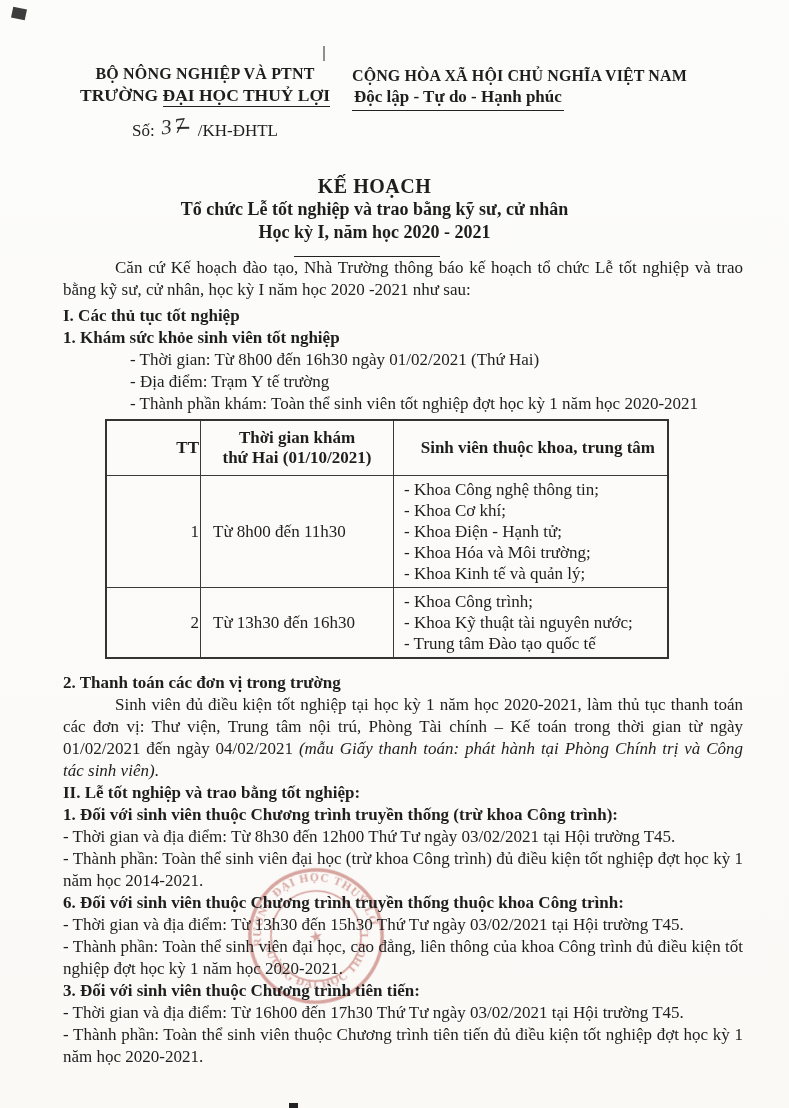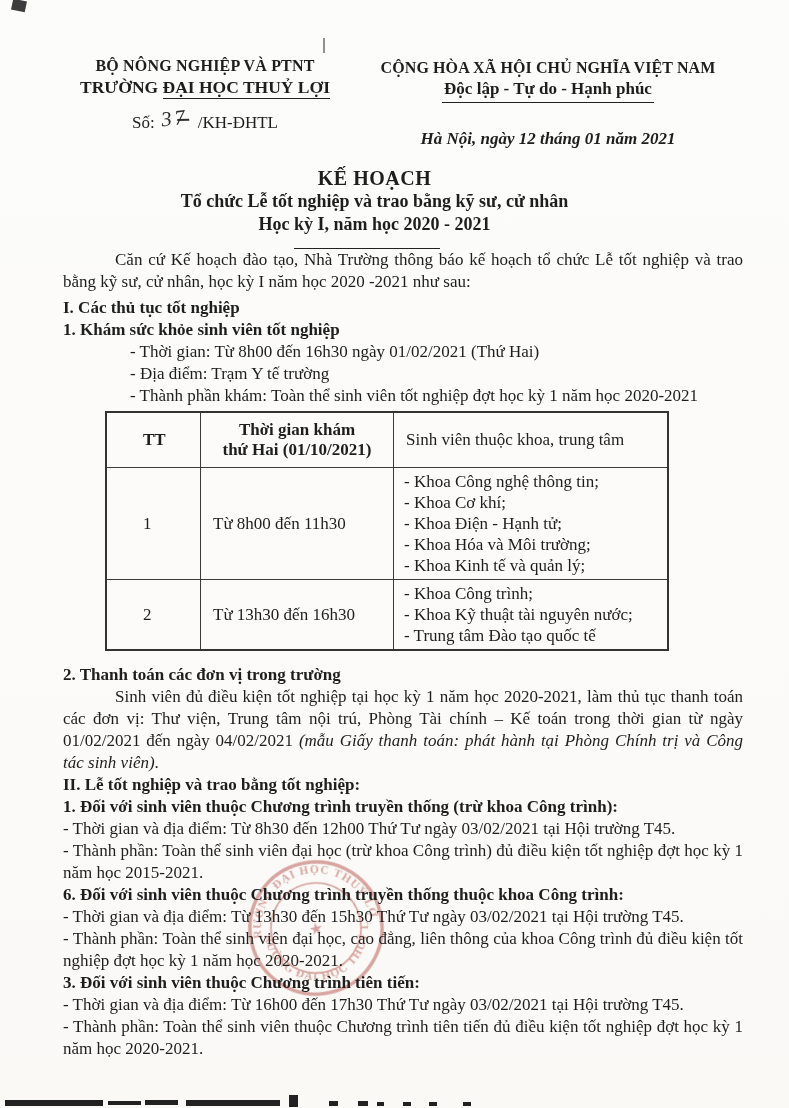--- a/index.html
+++ b/index.html
@@ -2,34 +2,34 @@
 <html><head>
 <meta charset="utf-8">
 <style>
   html,body{margin:0;padding:0;}
   body{
     width:789px;height:1108px;position:relative;overflow:hidden;
     font-family:"Liberation Serif","DejaVu Serif",serif;
     background:linear-gradient(180deg,#fcfcfb 0%,#fbfaf8 70%,#faf9f6 100%);
     color:#1e1e1e;
   }
-  .page{position:absolute;inset:0;}
+  .page{position:absolute;inset:0;margin-top:8px;}
 
   
   .hdr-left{position:absolute;left:35px;top:56px;width:340px;text-align:center;z-index:2;}
   .hdr-left .l1{font-size:16px;line-height:20px;font-weight:600;letter-spacing:.2px;}
   .hdr-left .l2{font-size:17.5px;line-height:22px;font-weight:bold;}
   .hdr-left .so{font-size:17px;margin-top:11px;}
   .u-part{border-bottom:1.6px solid #222;padding-bottom:1px;}
   .hand{display:inline-block;font-style:italic;font-size:21px;letter-spacing:3px;
         transform:rotate(-7deg);position:relative;top:-3px;margin:0 10px 0 6px;color:#2e2e2e;}
   .hand::after{content:"";position:absolute;right:-1px;top:54%;width:12px;height:1.6px;
         background:#2e2e2e;transform:rotate(6deg);}
 
-  .hdr-right{position:absolute;left:368px;top:58px;width:360px;text-align:center;z-index:2;}
+  .hdr-right{position:absolute;left:352px;top:58px;width:360px;text-align:left;z-index:2;}
   .hdr-right .l1{font-size:16px;line-height:20px;font-weight:bold;letter-spacing:.1px;}
   .hdr-right .l2{font-size:17px;line-height:22px;font-weight:bold;display:inline-block;
                  border-bottom:1.6px solid #222;padding:0 2px 2px 2px;}
   .hdr-right .date{font-size:17px;font-style:italic;font-weight:600;margin-top:26px;}
 
   
   .title-block{position:absolute;left:0;top:166px;width:749px;text-align:center;z-index:2;}
   .title-block .t1{font-size:20px;font-weight:bold;line-height:24px;letter-spacing:.5px;}
   .title-block .t2{font-size:18px;font-weight:bold;line-height:23px;}
   .title-block .t3{font-size:18px;font-weight:bold;line-height:23px;}
@@ -42,26 +42,26 @@
   .h{margin:0;font-weight:bold;}
   .bullet{margin:0;padding-left:67px;}
   .line{margin:0;text-align:justify;}
   .gap-top{margin-top:4px;}
   .it{font-style:italic;}
 
   
   table.sched{border-collapse:collapse;margin:4px 0 13px 42px;width:564px;
               table-layout:fixed;border:2px solid #333;font-size:17px;}
   table.sched td,table.sched th{border:1px solid #3a3a3a;vertical-align:middle;}
-  th.c-tt,td.c-tt{width:56px;text-align:left;font-weight:bold;padding-left:36px;}
+  th.c-tt,td.c-tt{width:56px;text-align:right;font-weight:bold;padding-left:36px;}
   td.c-tt{font-weight:normal;}
   th.c-time,td.c-time{width:188px;}
   th.c-time{text-align:center;font-weight:bold;line-height:20px;padding:7px 2px;}
   td.c-time{padding:2px 2px 2px 12px;}
-  th.c-units{text-align:left;font-weight:normal;padding:7px 12px;}
+  th.c-units{text-align:right;font-weight:bold;padding:7px 12px;}
   td.c-units{padding:3px 4px 3px 10px;}
   .unit-line{line-height:21px;}
 
   
   .stamp{position:absolute;left:238px;top:850px;width:156px;height:156px;z-index:1;
          opacity:.5;transform:rotate(-12deg);filter:blur(.3px);pointer-events:none;}
 
   
   .artifact{position:absolute;background:#222;z-index:3;}
   .corner-mark{left:12px;top:0;width:14px;height:11px;background:#3d3d3d;transform:rotate(12deg);}
@@ -77,21 +77,20 @@
 
   <div class="hdr-left">
     <div class="l1">BỘ NÔNG NGHIỆP VÀ PTNT</div>
     <div class="l2"><span>TRƯỜNG </span><span class="u-part">ĐẠI HỌC THUỶ LỢI</span></div>
     <div class="so"><span>Số:</span><span class="hand">37</span><span>/KH-ĐHTL</span></div>
   </div>
 
   <div class="hdr-right">
     <div class="l1">CỘNG HÒA XÃ HỘI CHỦ NGHĨA VIỆT NAM</div>
     <div><span class="l2">Độc lập - Tự do - Hạnh phúc</span></div>
-    <div class="date">Hà Nội, ngày 12 tháng 01 năm 2021</div>
   </div>
 
   <div class="title-block">
     <div class="t1">KẾ HOẠCH</div>
     <div class="t2">Tổ chức Lễ tốt nghiệp và trao bằng kỹ sư, cử nhân</div>
     <div class="t3"><span>Học </span><span class="u-part">kỳ I, năm học 2020</span><span> - 2021</span></div>
   </div>
 
   <div class="body-flow">
 
@@ -136,21 +135,21 @@
     </tbody>
       </table>
 
     <p class="h">2. Thanh toán các đơn vị trong trường</p>
     <p class="p-indent"><span>Sinh viên đủ điều kiện tốt nghiệp tại học kỳ 1 năm học 2020-2021, làm thủ tục thanh toán các đơn vị: Thư viện, Trung tâm nội trú, Phòng Tài chính – Kế toán trong thời gian từ ngày 01/02/2021 đến ngày 04/02/2021 </span><span class="it">(mẫu Giấy thanh toán: phát hành tại Phòng Chính trị và Công tác sinh viên)</span><span>.</span></p>
 
     <p class="h">II. Lễ tốt nghiệp và trao bằng tốt nghiệp:</p>
 
     <p class="h">1. Đối với sinh viên thuộc Chương trình truyền thống (trừ khoa Công trình):</p>
     <p class="line">- Thời gian và địa điểm: Từ 8h30 đến 12h00 Thứ Tư ngày 03/02/2021 tại Hội trường T45.</p>
-    <p class="line">- Thành phần: Toàn thể sinh viên đại học (trừ khoa Công trình) đủ điều kiện tốt nghiệp đợt học kỳ 1 năm học 2015-2021.</p>
+    <p class="line">- Thành phần: Toàn thể sinh viên đại học (trừ khoa Công trình) đủ điều kiện tốt nghiệp đợt học kỳ 1 năm học 2014-2021.</p>
 
     <p class="h">6. Đối với sinh viên thuộc Chương trình truyền thống thuộc khoa Công trình:</p>
     <p class="line">- Thời gian và địa điểm: Từ 13h30 đến 15h30 Thứ Tư ngày 03/02/2021 tại Hội trường T45.</p>
     <p class="line">- Thành phần: Toàn thể sinh viên đại học, cao đẳng, liên thông của khoa Công trình đủ điều kiện tốt nghiệp đợt học kỳ 1 năm học 2020-2021.</p>
 
     <p class="h">3. Đối với sinh viên thuộc Chương trình tiên tiến:</p>
     <p class="line">- Thời gian và địa điểm: Từ 16h00 đến 17h30 Thứ Tư ngày 03/02/2021 tại Hội trường T45.</p>
     <p class="line">- Thành phần: Toàn thể sinh viên thuộc Chương trình tiên tiến đủ điều kiện tốt nghiệp đợt học kỳ 1 năm học 2020-2021.</p>
 
   </div>

